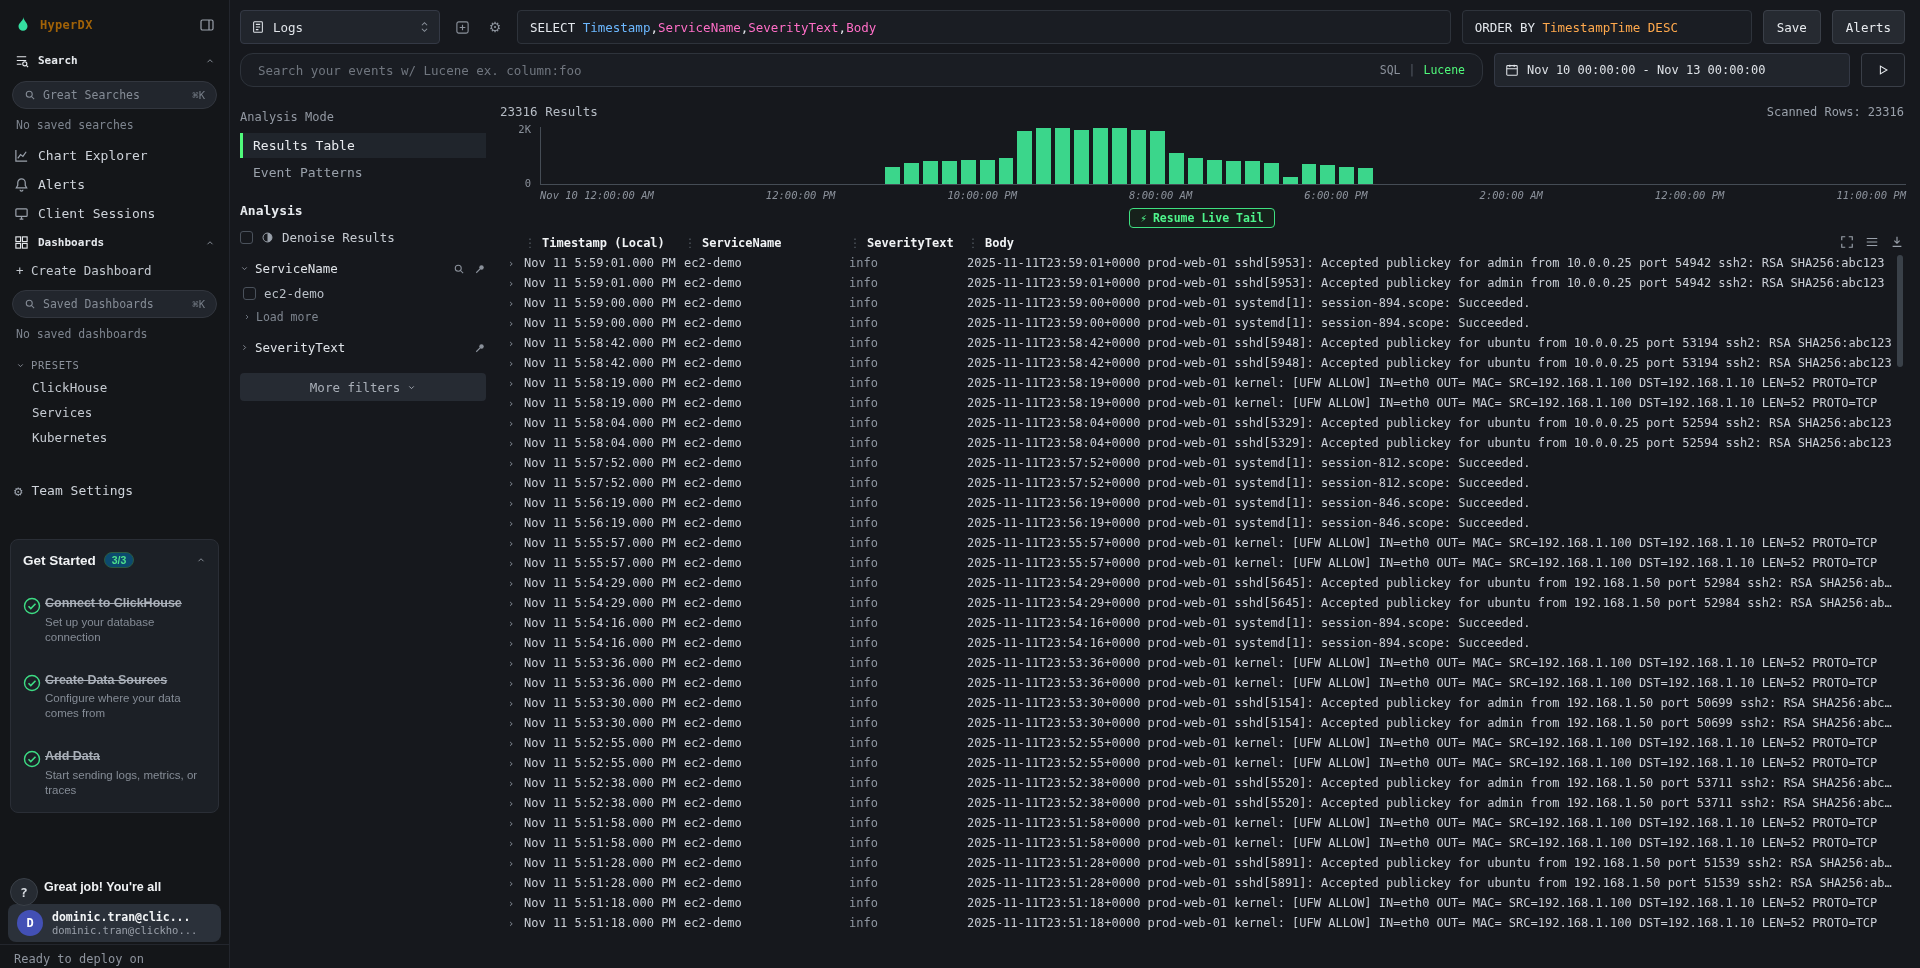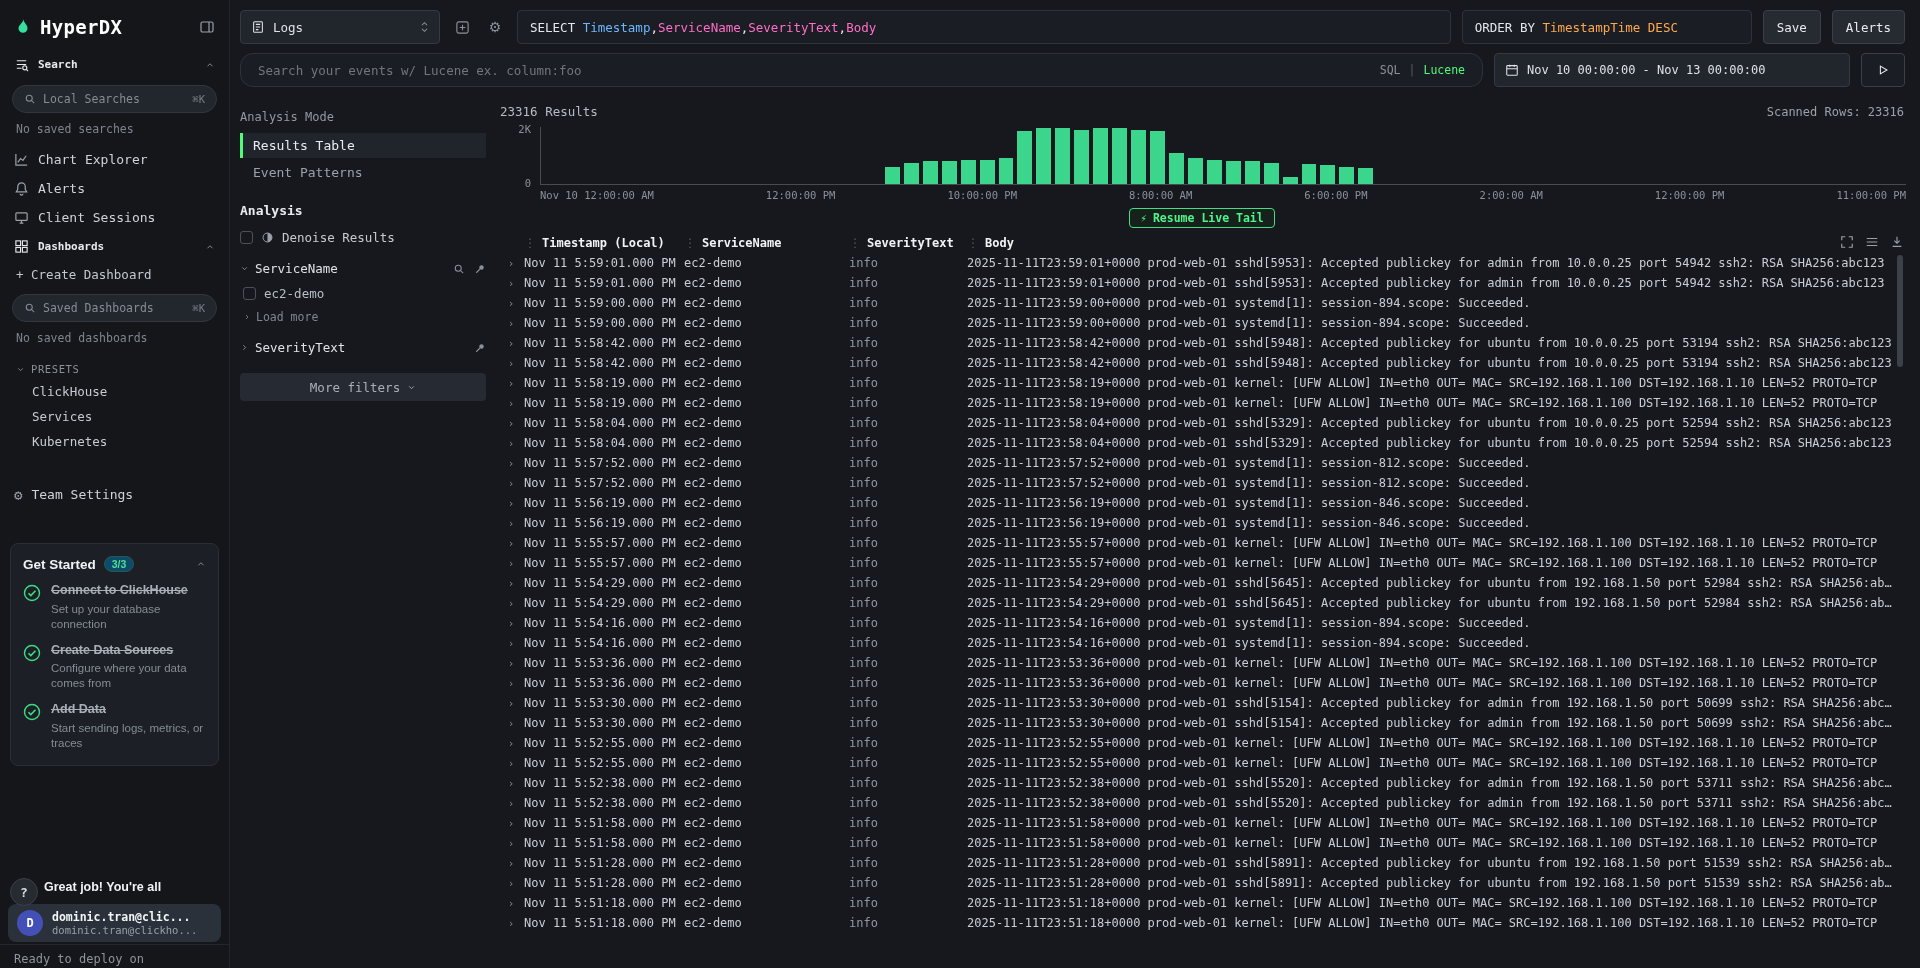--- a/index.html
+++ b/index.html
@@ -6,21 +6,21 @@
   html,body { width:1920px; height:968px; overflow:hidden; background:#111317;
     font-family:"DejaVu Sans Mono", monospace; font-size:12px; color:#c9ced6; }
   .app { width:1920px; height:968px; display:flex; background:#16181d; }
 
   svg.ic { display:block; }
 
   
   .sidebar { width:230px; min-width:230px; background:#141619; border-right:1px solid #23262d;
     position:relative; display:flex; flex-direction:column; overflow:hidden; }
   .logo-row { display:flex; align-items:center; gap:8px; padding:16px 14px 12px 14px; }
-  .logo-text { font-weight:bold; font-size:19px; color:#ffffff; letter-spacing:.3px; }
+  .logo-text { font-weight:bold; font-size:12px; color:#a16207; letter-spacing:.3px; }
   .logo-collapse { margin-left:auto; color:#9aa1ab; cursor:pointer; }
   .sect-head { display:flex; align-items:center; gap:9px; padding:7px 14px; color:#e6e9ed;
     font-weight:bold; font-size:11px; }
   .sect-head .chev { margin-left:auto; color:#8b919b; }
   .pill { margin:6px 12px 4px 12px; height:28px; background:#22262d; border:1px solid #32363e;
     border-radius:14px; display:flex; align-items:center; gap:7px; padding:0 11px;
     color:#858c96; font-size:11.5px; }
   .pill .kbd { margin-left:auto; color:#767d87; font-size:10.5px; }
   .muted-line { padding:5px 16px 9px 16px; color:#7e858f; font-size:11.5px; }
   .nav-item { display:flex; align-items:center; gap:9px; padding:7px 14px; color:#ced3da; font-size:13px; cursor:pointer; }
@@ -30,21 +30,21 @@
     font-size:10.5px; letter-spacing:.6px; }
   .preset-item { padding:5px 16px 5px 32px; color:#c6cbd2; font-size:12.5px; cursor:pointer; }
   .team-settings { margin-top:26px; }
   .gs-card { margin:34px 10px 0 10px; background:#1c2026; border:1px solid #2a2e36; border-radius:8px;
     padding:12px 12px 14px 12px; font-family:"Liberation Sans", sans-serif; }
   .gs-title-row { display:flex; align-items:center; gap:8px; }
   .gs-title { font-weight:bold; color:#f0f2f4; font-size:13.5px; }
   .gs-badge { background:#0c4a6e; color:#4fe08c; border:1px solid #2b5a40; border-radius:10px;
     font-size:10.5px; padding:1px 7px; font-weight:bold; }
   .gs-title-row .chev { margin-left:auto; color:#8b919b; }
-  .gs-item { display:flex; gap:10px; margin-top:11px; }
+  .gs-item { display:flex; gap:4px; margin-top:28px; }
   .gs-check { flex:0 0 18px; padding-top:1px; }
   .gs-item-title { font-size:12.5px; font-weight:bold; color:#a9afb8; text-decoration:line-through; line-height:1.25; }
   .gs-item-desc { font-size:11.5px; color:#858c96; margin-top:3px; line-height:1.3; }
   .congrats { position:absolute; left:44px; bottom:74px; font-family:Liberation Sans, sans-serif;
     font-weight:bold; color:#f0f2f4; font-size:12.5px; white-space:nowrap; overflow:hidden; right:6px; }
   .help-bubble { position:absolute; left:10px; bottom:62px; width:28px; height:28px; border-radius:50%;
     background:#262b32; border:1px solid #3a4048; color:#d7dbe0; display:flex; align-items:center;
     justify-content:center; font-weight:bold; font-size:13px; z-index:4; cursor:pointer; }
   .user-row { position:absolute; left:8px; right:8px; bottom:26px; background:#2b313a; border-radius:8px;
     padding:6px 9px; display:flex; align-items:center; gap:9px; z-index:3; cursor:pointer; }
@@ -112,21 +112,21 @@
   .res-scanned { color:#9aa1ab; font-size:12px; }
   .chart { margin-bottom:2px; }
   .chart-main { display:flex; height:58px; }
   .yaxis { width:42px; position:relative; }
   .ytick-top { position:absolute; top:-4px; right:9px; color:#8b919b; font-size:10.5px; }
   .ytick-bot { position:absolute; bottom:-4px; right:9px; color:#8b919b; font-size:10.5px; }
   .plot { flex:1; border-left:1px solid #454c55; border-bottom:1px solid #454c55; display:flex;
     align-items:flex-end; gap:4px; padding:0 3px; }
   .slot { flex:1; height:100%; display:flex; align-items:flex-end; }
   .bar { width:100%; background:#3bd68b; }
-  .xaxis { margin:4px 0 0 42px; display:flex; justify-content:space-between; color:#8b919b; font-size:10.5px; }
+  .xaxis { margin:4px 0 0 42px; display:flex; justify-content:space-between; color:#8b919b; font-size:10.5px;font-style:italic; }
   .livetail-row { height:30px; display:flex; align-items:center; justify-content:center; }
   .livetail-btn { display:flex; align-items:center; gap:6px; border:1px solid #3fe081; color:#4ef58b;
     background:#16211b; border-radius:4px; padding:2px 10px; font-size:11.5px; font-weight:bold;
     cursor:pointer; font-family:inherit; }
   .bolt { font-size:11px; }
 
   .table { flex:1; min-height:0; position:relative; }
   .thead { display:flex; align-items:center; height:20px; color:#f1f3f5; font-weight:bold; font-size:12px; }
   .handle { color:#565d66; font-weight:normal; margin-right:6px; }
   .c-chev { width:26px; min-width:26px; text-align:center; color:#7e858f; font-size:11px; }
@@ -179,21 +179,21 @@
       </span>
     </div>
 
     <div class="pill">
       <span>
         <svg class="ic" width="12" height="12" viewBox="0 0 16 16">
             <circle cx="7" cy="7" r="4" stroke="currentColor" fill="none" stroke-width="1.4"></circle>
             <path d="M10 10l3.5 3.5" stroke="currentColor" stroke-width="1.4"></path>
           </svg>
       </span>
-      <span>Local Searches</span>
+      <span>Great Searches</span>
       <span class="kbd">⌘K</span>
     </div>
     <div class="muted-line">No saved searches</div>
 
     <div class="nav-item">
       <span class="nic">
         <svg class="ic" width="15" height="15" viewBox="0 0 16 16">
             <path d="M2 2v12h12" stroke="currentColor" fill="none" stroke-width="1.3"></path>
             <path d="M4 11l3-4 2.5 2L13 4" stroke="currentColor" fill="none" stroke-width="1.3"></path>
           </svg>

